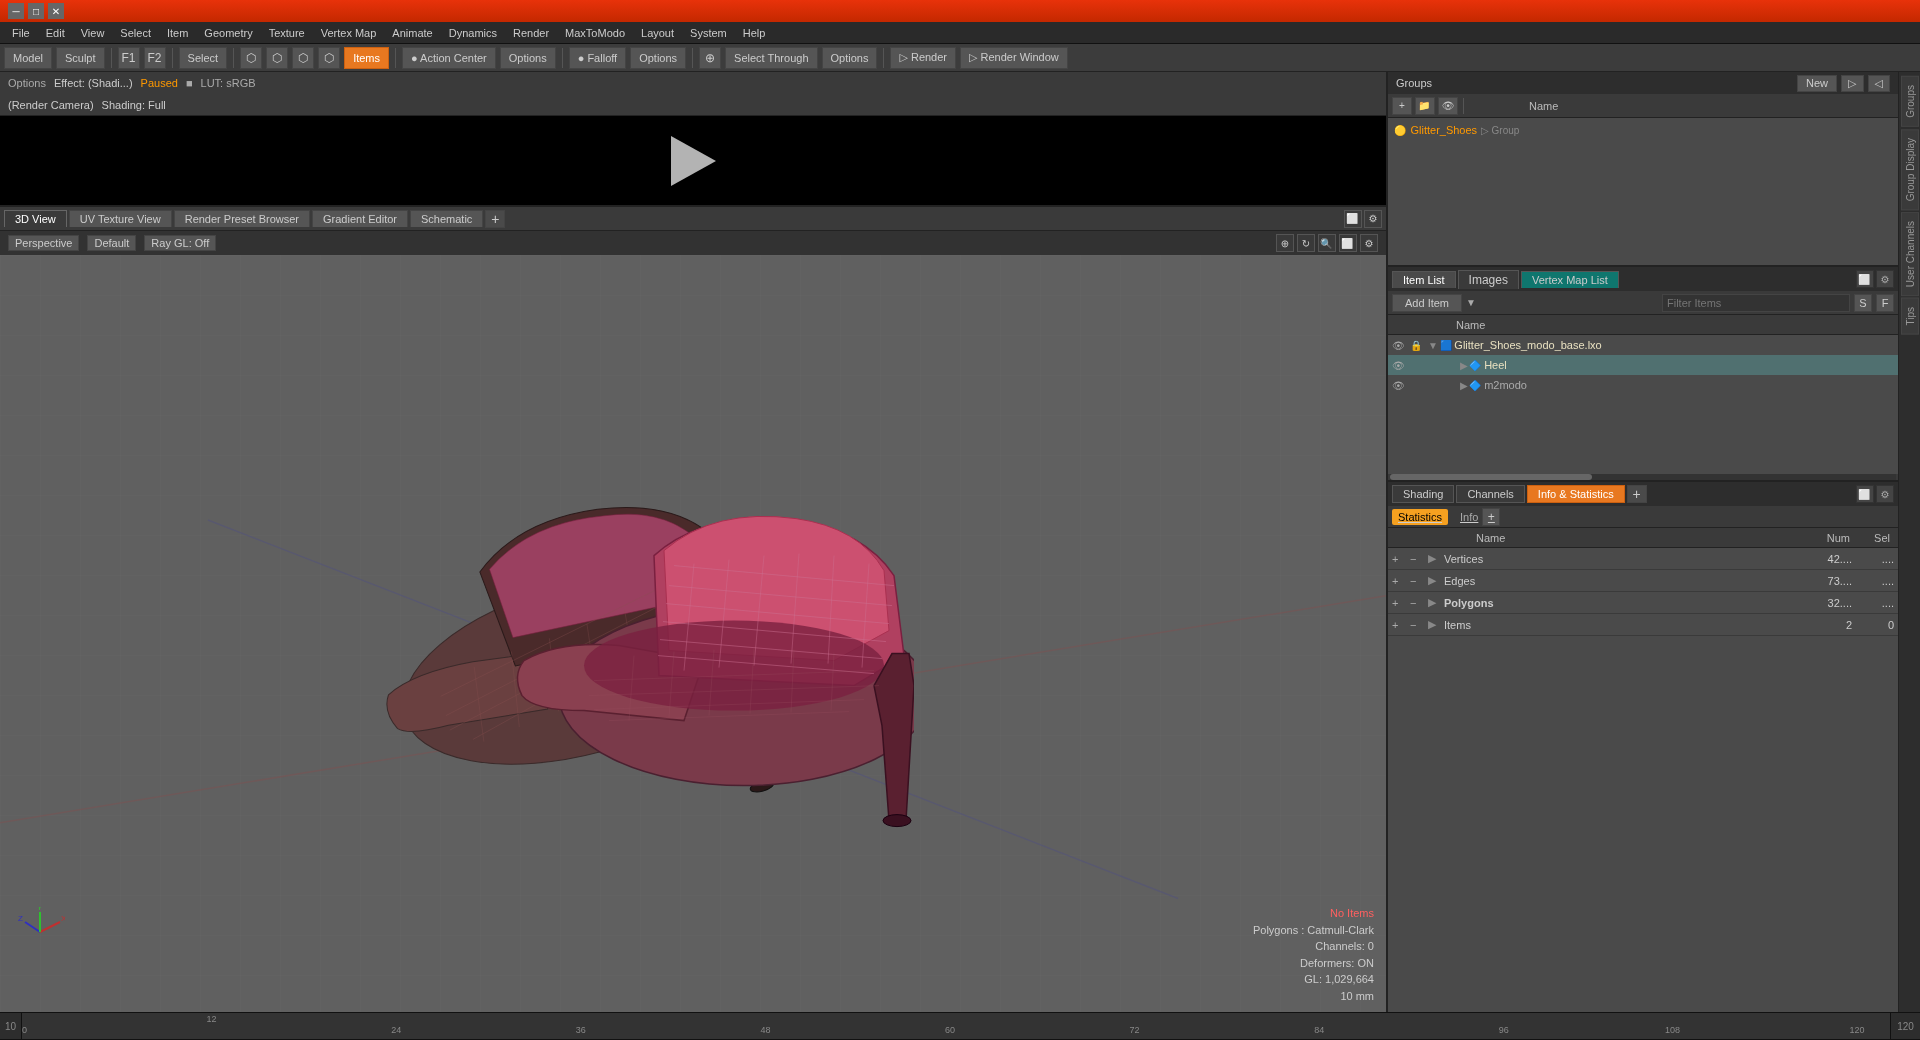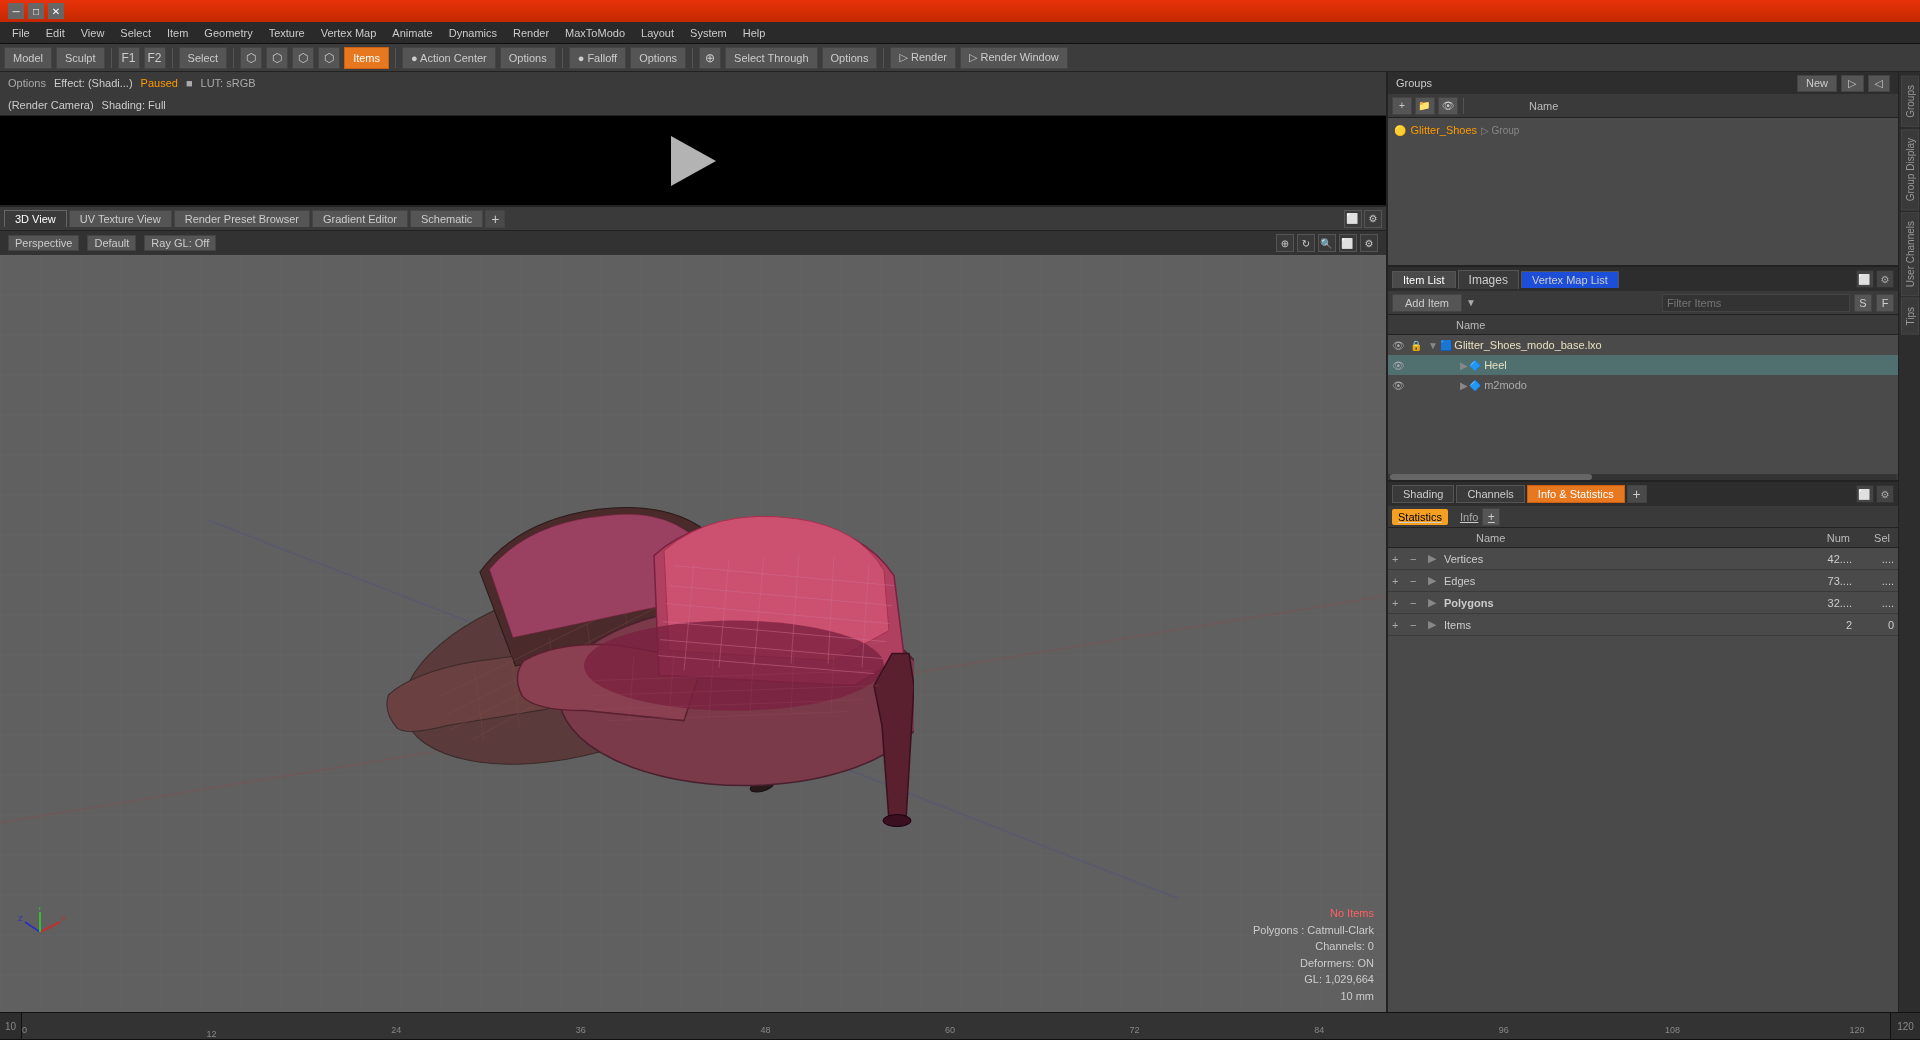--- a/index.html
+++ b/index.html
@@ -659,21 +659,21 @@
           <span style="color:#f90;">Glitter_Shoes</span>
           <span style="color:#888; font-size:10px;">▷ <span>Group</span></span>
         </div>
       </div>
     </div>
 
     <div id="item-list-section" style="height:215px; background:#3a3a3a; border-bottom:2px solid #222; display:flex; flex-direction:column;">
       <div id="item-list-tabs" style="height:24px; background:#2d2d2d; display:flex; align-items:center; padding:0 4px; gap:2px;">
         <div class="il-tab active" style="padding:2px 10px; background:#4a4a4a; border:1px solid #555; border-bottom:none; color:white; font-size:11px; cursor:pointer;">Item List</div>
         <div class="il-tab" style="padding:2px 10px; background:#3a3a3a; border:1px solid #555; border-bottom:none; color:#ccc; font-size:12px; cursor:pointer;">Images</div>
-        <div class="il-tab" style="padding:2px 10px; background:#1d4ed8; border:1px solid #555; border-bottom:none; color:#ccc; font-size:11px; cursor:pointer;">Vertex Map List</div>
+        <div class="il-tab" style="padding:2px 10px; background:#0f766e; border:1px solid #555; border-bottom:none; color:#ccc; font-size:11px; cursor:pointer;">Vertex Map List</div>
         <div style="margin-left:auto; display:flex; gap:2px;">
           <button class="vp-corner-btn" style="width:18px; height:18px; background:#444; border:1px solid #333; color:#aaa; font-size:10px;">⬜</button>
           <button class="vp-corner-btn" style="width:18px; height:18px; background:#444; border:1px solid #333; color:#aaa; font-size:10px;">⚙</button>
         </div>
       </div>
       <div id="item-list-toolbar" style="height:24px; background:#3a3a3a; display:flex; align-items:center; padding:0 4px; gap:4px; border-bottom:1px solid #222;">
         <button class="add-item-btn" style="padding:2px 12px; background:#555; border:1px solid #444; color:#ccc; font-size:11px; cursor:pointer;">Add Item</button>
         <span style="color:#aaa; font-size:10px;">▼</span>
         <div style="flex:1;"></div>
         <input class="filter-input" type="text" style="width: 120px; height: 18px; background: rgb(51, 51, 51); border: 1px solid rgb(68, 68, 68); color: rgb(204, 204, 204); padding: 0px 4px; font-size: 11px;" placeholder="Filter Items">
@@ -790,21 +790,21 @@
   </div>
 
 </div>
 
 <div id="timeline-ruler" style="height:28px; background:#2a2a2a; display:flex; align-items:center; padding:0 0; border-top:1px solid #111; border-bottom:1px solid #111; position:relative;">
   <div style="width:22px; background:#2d2d2d; height:100%; border-right:1px solid #111; display:flex; align-items:center; justify-content:center; font-size:10px; color:#888;">10</div>
   <div style="flex:1; height:100%; background:#333; position:relative; overflow:hidden;">
 
     <div style="position:absolute; top:0; left:0; right:22px; height:100%; display:flex; align-items:flex-end;">
       <div style="position:absolute; left:0%; font-size:9px; color:#888; bottom:4px;">0</div>
-      <div style="position:absolute; left:10%; font-size:9px; color:#888; bottom:0;">12</div>
+      <div style="position:absolute; left:10%; font-size:9px; color:#888; bottom:15px;">12</div>
       <div style="position:absolute; left:20%; font-size:9px; color:#888; bottom:4px;">24</div>
       <div style="position:absolute; left:30%; font-size:9px; color:#888; bottom:4px;">36</div>
       <div style="position:absolute; left:40%; font-size:9px; color:#888; bottom:4px;">48</div>
       <div style="position:absolute; left:50%; font-size:9px; color:#888; bottom:4px;">60</div>
       <div style="position:absolute; left:60%; font-size:9px; color:#888; bottom:4px;">72</div>
       <div style="position:absolute; left:70%; font-size:9px; color:#888; bottom:4px;">84</div>
       <div style="position:absolute; left:80%; font-size:9px; color:#888; bottom:4px;">96</div>
       <div style="position:absolute; left:89%; font-size:9px; color:#888; bottom:4px;">108</div>
       <div style="position:absolute; left:99%; font-size:9px; color:#888; bottom:4px;">120</div>
     </div>

